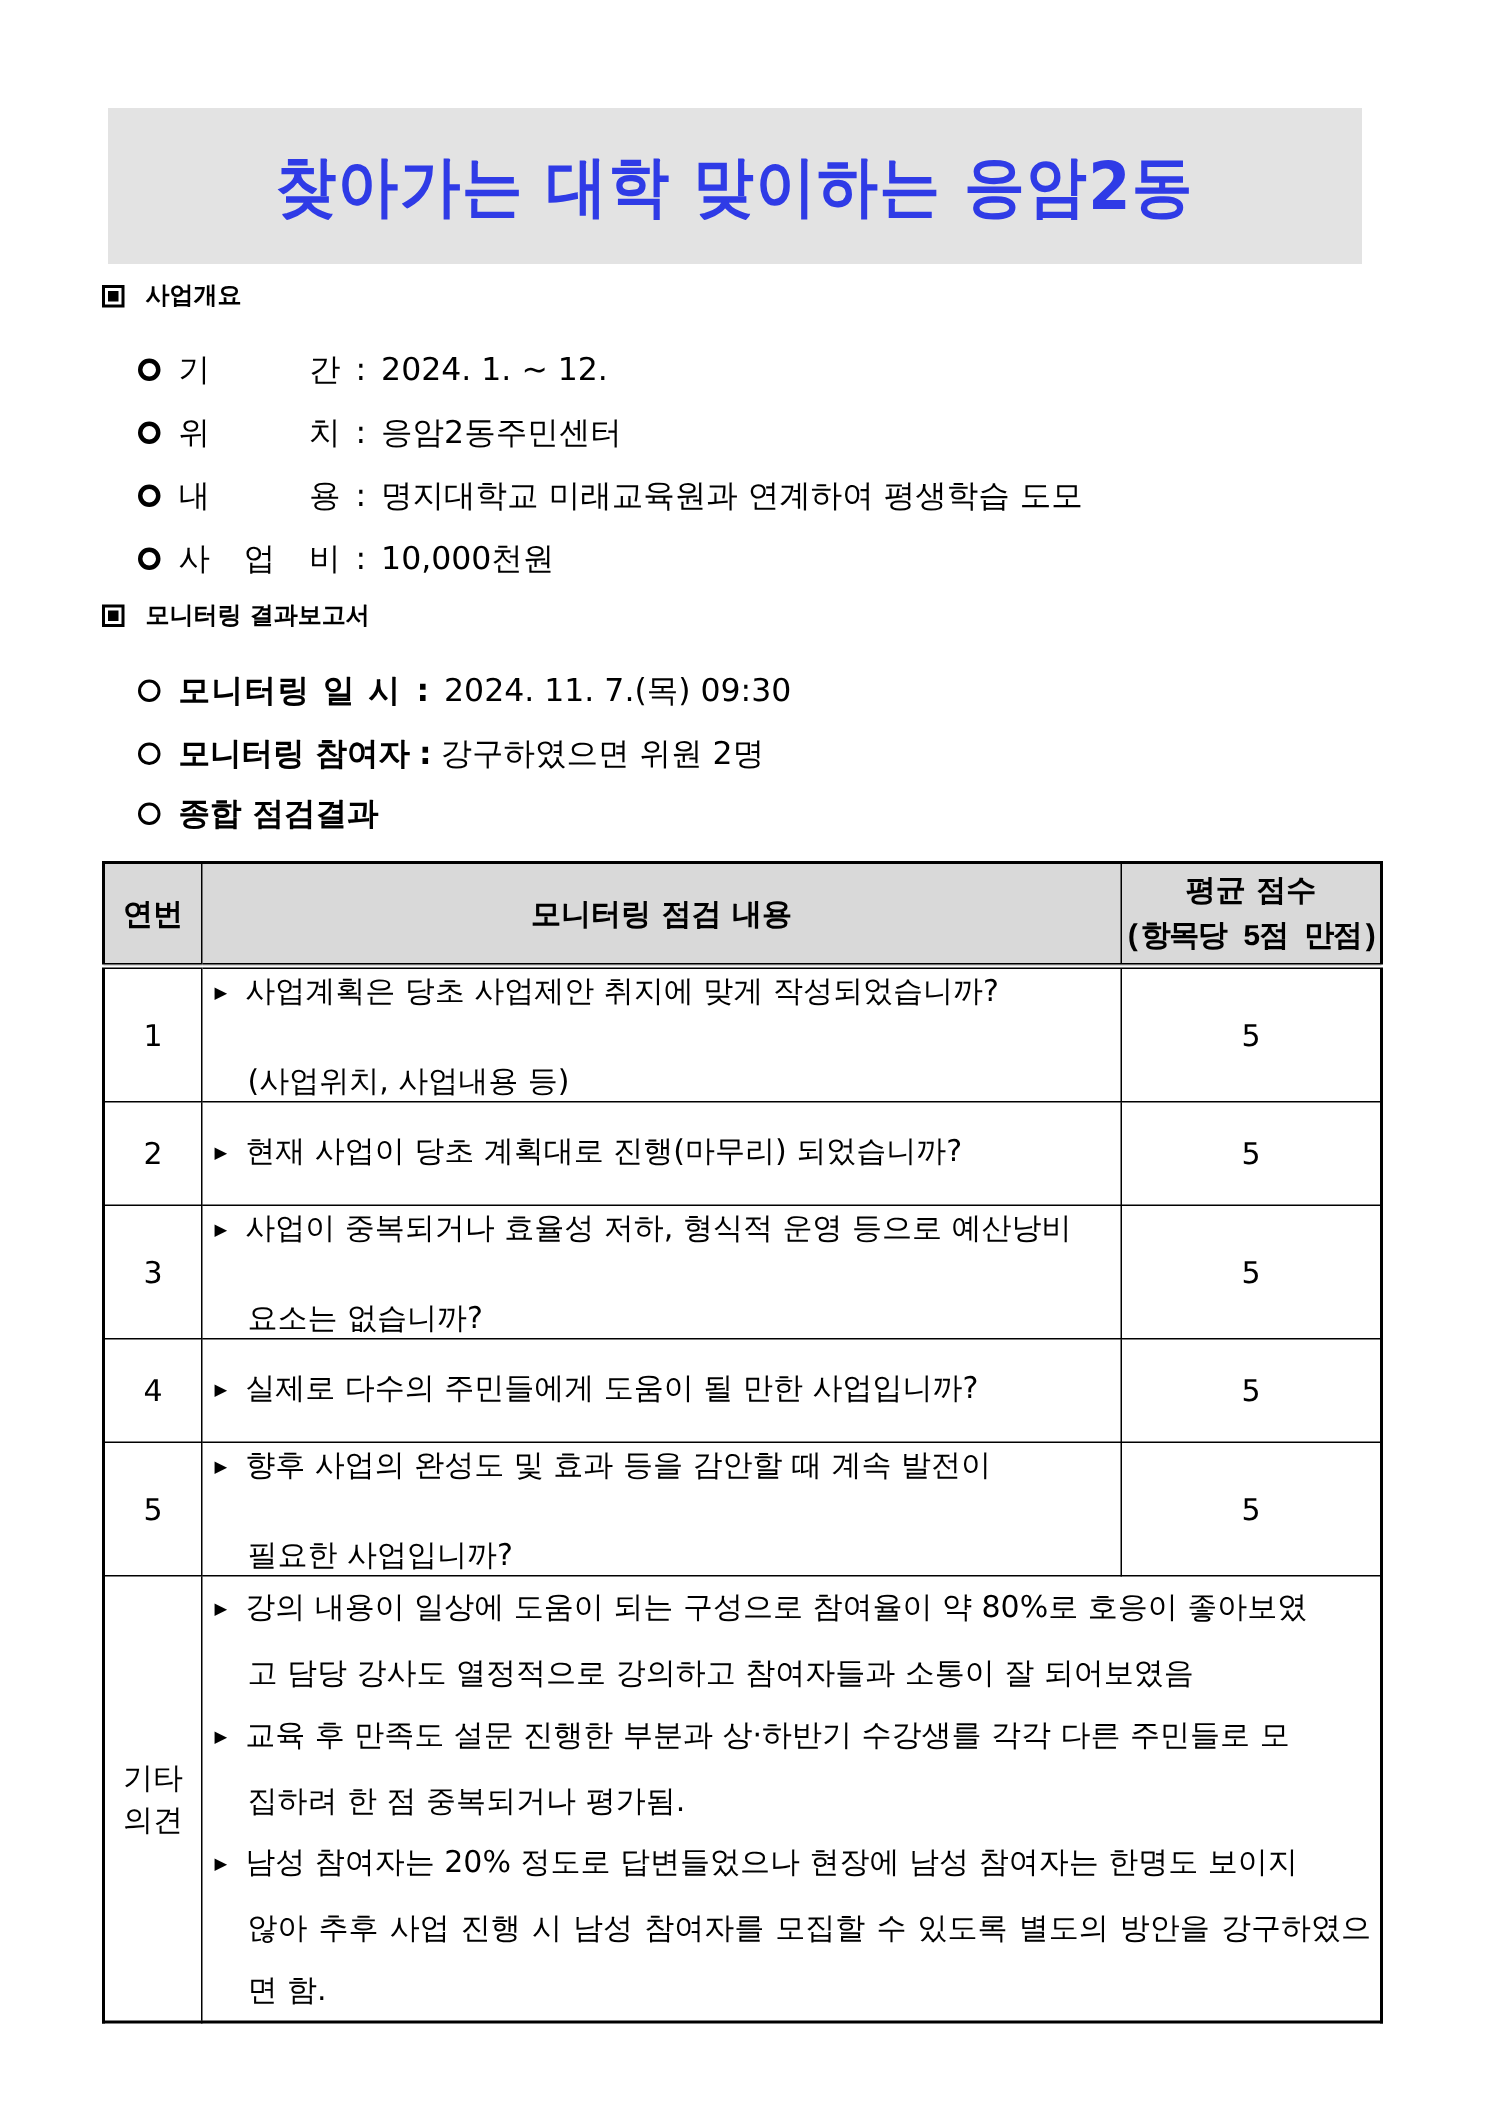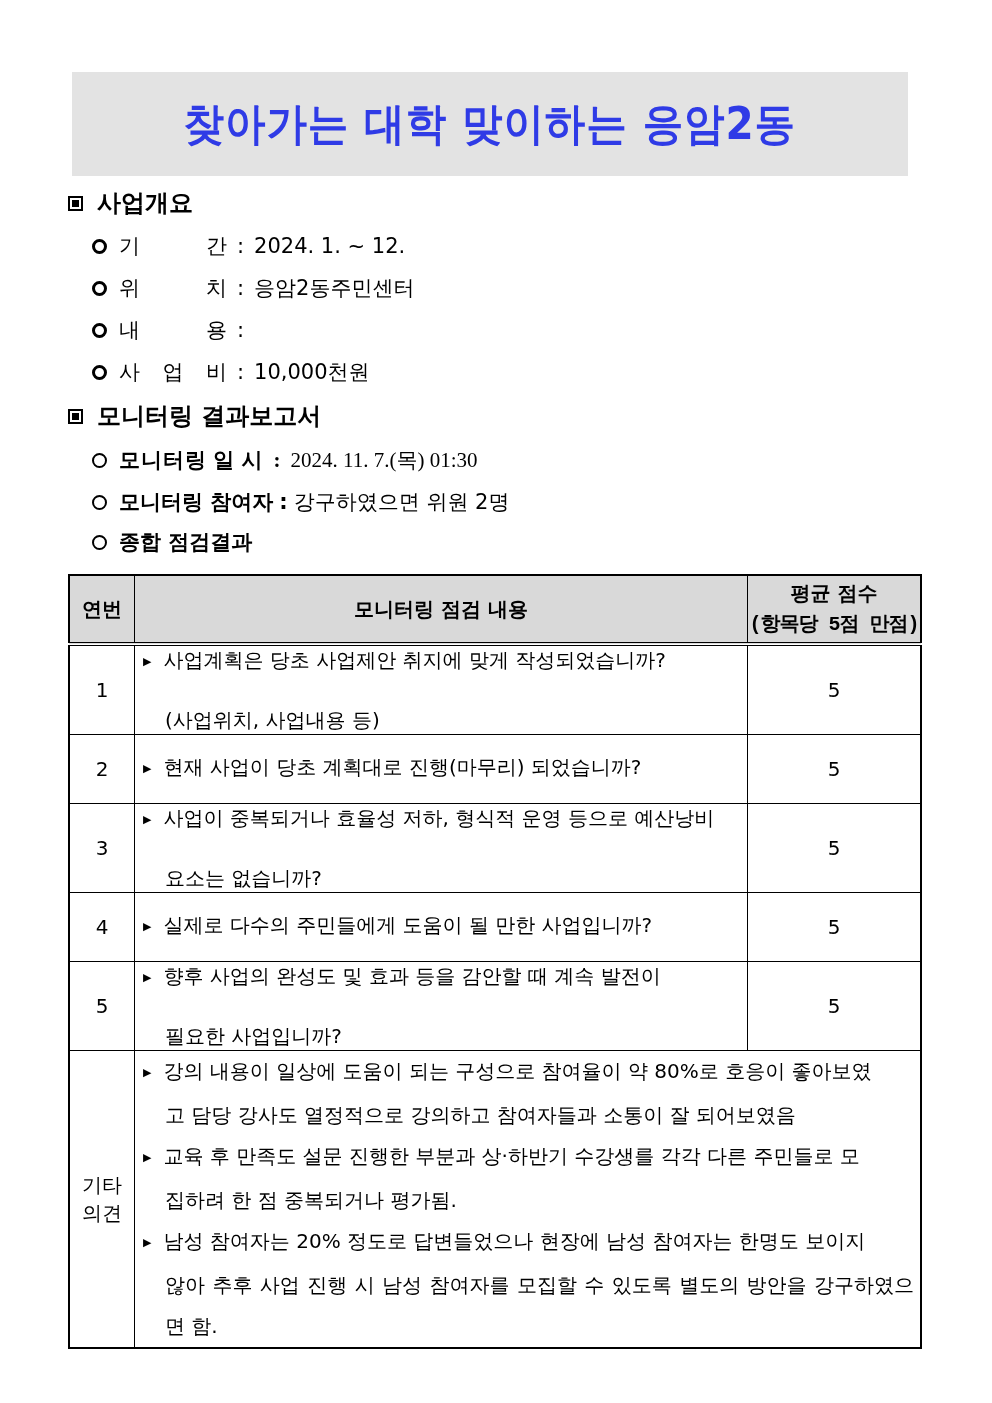--- a/index.html
+++ b/index.html
@@ -9,21 +9,21 @@
   }
   .title-box {
     position: absolute; left: 72px; top: 72px; width: 836px; height: 104px;
     background: #e3e3e3; display: flex; align-items: center; justify-content: center;
   }
   .title-box h1 {
     margin: 0; font-size: 44px; font-weight: bold; color: #2f3be6;
     letter-spacing: 1px; transform: scaleX(0.92);
   }
   .section-head {
-    position: absolute; left: 68px; font-size: 24px; font-weight: bold;
+    position: absolute; left: 68px; font-size: 16px; font-weight: bold;
     display: flex; align-items: center;
   }
   .sq-icon {
     display: inline-block; width: 15px; height: 15px; border: 2px solid #000;
     position: relative; margin-right: 14px; box-sizing: border-box;
   }
   .sq-icon::after {
     content: ""; position: absolute; left: 2px; top: 2px; right: 2px; bottom: 2px; background: #000;
   }
   .line {
@@ -84,39 +84,40 @@
   <span class="circ-icon circ-thick"></span>
   <span class="lbl lbl-4"><span>위</span><span>치</span></span>
   <span class="colon">:</span>
   <span>응암2동주민센터</span>
 </div>
 
 <div class="line" style="top:316px;">
   <span class="circ-icon circ-thick"></span>
   <span class="lbl lbl-4"><span>내</span><span>용</span></span>
   <span class="colon">:</span>
+  <span>명지대학교 미래교육원과 연계하여 평생학습 도모</span>
 </div>
 
 <div class="line" style="top:358px;">
   <span class="circ-icon circ-thick"></span>
   <span class="lbl lbl-4"><span>사</span><span>업</span><span>비</span></span>
   <span class="colon">:</span>
   <span>10,000천원</span>
 </div>
 
 <div class="section-head" style="top:400px;">
   <span class="sq-icon"></span>
   <span>모니터링 결과보고서</span>
 </div>
 
-<div class="line" style="top:446px;font-family:Liberation Serif, serif;">
+<div class="line" style="top:446px;">
   <span class="circ-icon"></span>
   <span class="bold" style="letter-spacing:1px;">모니터링 일 시</span>
   <span class="colon bold">:</span>
-  <span>2024. 11. 7.(목) 01:30</span>
+  <span>2024. 11. 7.(목) 09:30</span>
 </div>
 
 <div class="line" style="top:488px;">
   <span class="circ-icon"></span>
   <span class="bold">모니터링 참여자</span>
   <span class="colon bold" style="margin:0 6px;">:</span>
   <span>강구하였으면 위원 2명</span>
 </div>
 
 <div class="line" style="top:528px;">

